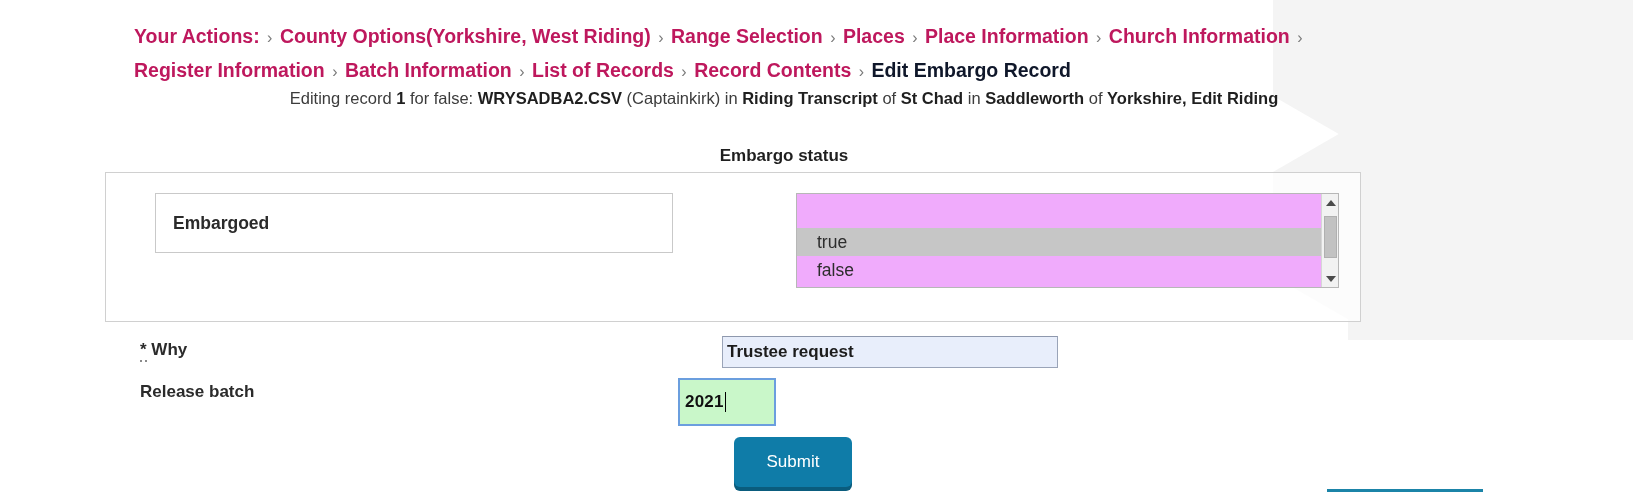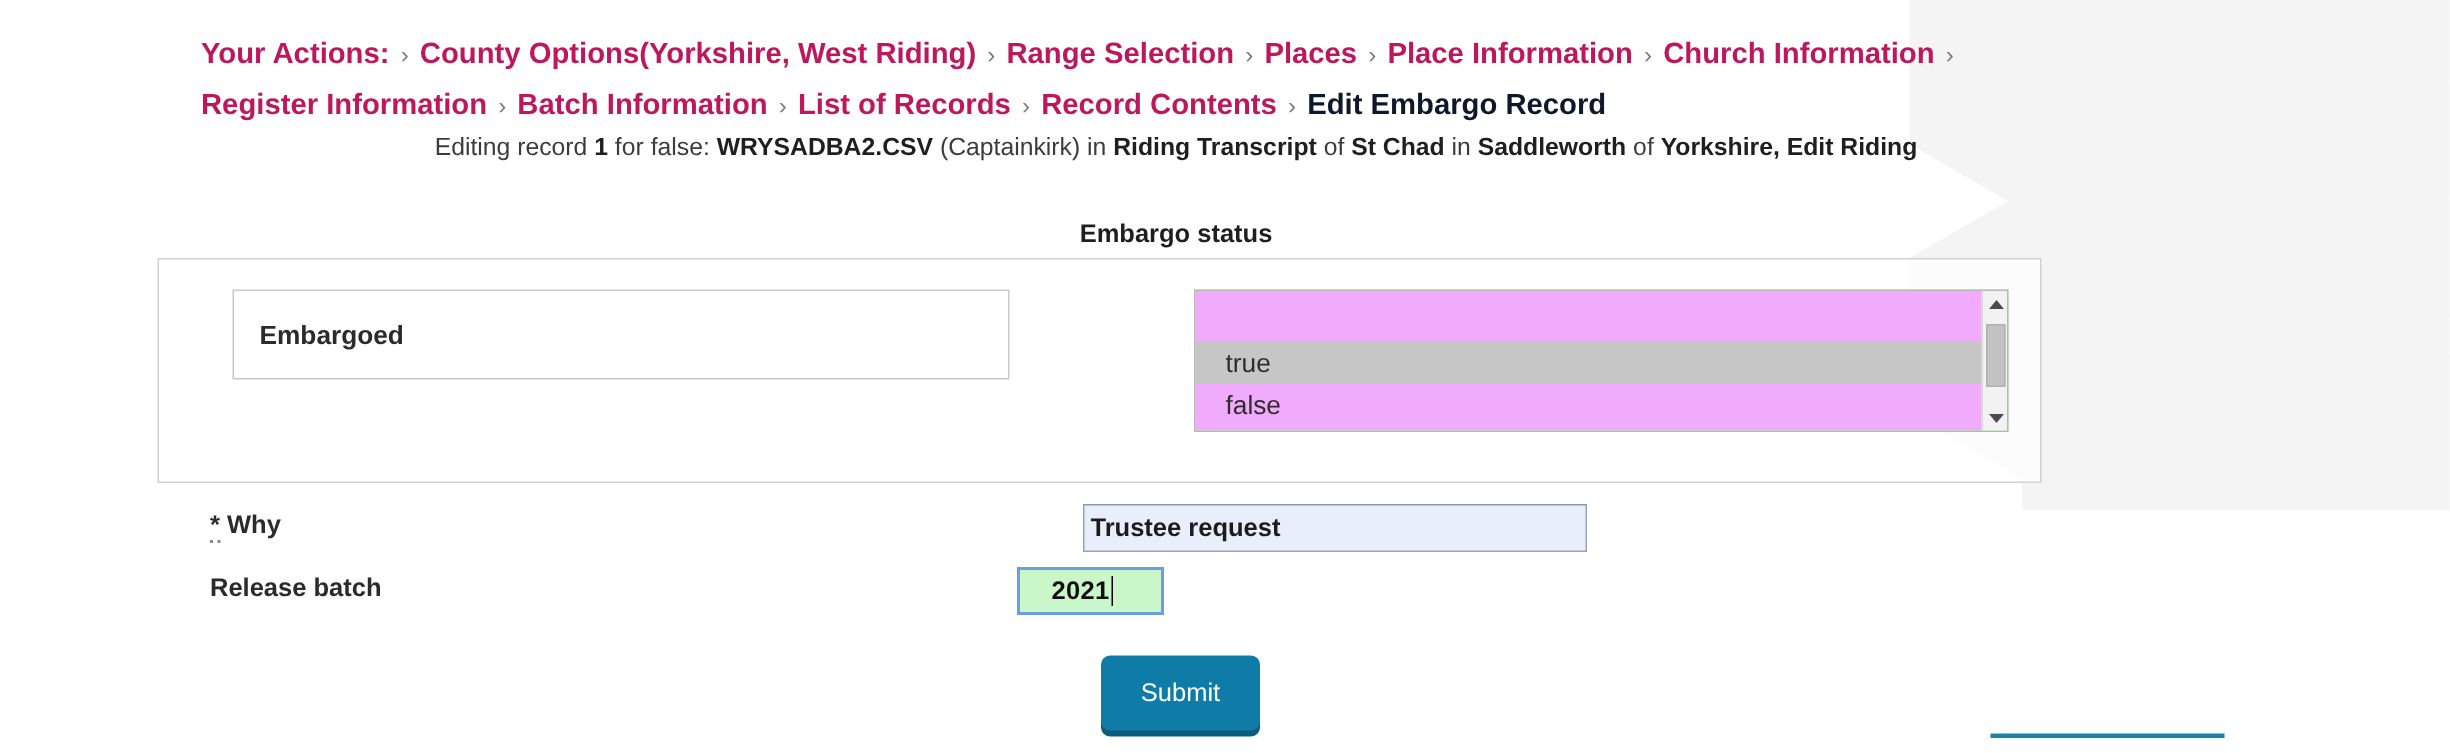--- a/index.html
+++ b/index.html
@@ -207,47 +207,47 @@
     padding: 0 4px;
     outline: none;
     margin-left: 44px;
   }
 
   #release-wrap {
     position: absolute;
     left: 678px;
     top: 0px;
     width: 98px;
-    height: 32px;
+    height: 48px;
     border: 2px solid #6b9ede;
     background: #c9f7c9;
     display: flex;
     align-items: center;
-    padding-left: 21px;
+    padding-left: 5px;
   }
   #release-value {
     font-size: 17px;
     font-weight: bold;
     color: #101010;
     letter-spacing: 0.2px;
   }
   #release-caret {
     display: inline-block;
     width: 1px;
     height: 20px;
     background: #000000;
     margin-left: 1px;
   }
 
   
   #submit-button {
     position: absolute;
     left: 734px;
     top: 437px;
-    width: 106px;
+    width: 118px;
     height: 50px;
     background: #0f7ca8;
     border: none;
     border-radius: 6px;
     box-shadow: 0 4px 0 0 #0a5c7d;
     color: #ffffff;
     font-family: "Liberation Sans", sans-serif;
     font-size: 17px;
     cursor: pointer;
     padding: 0;

